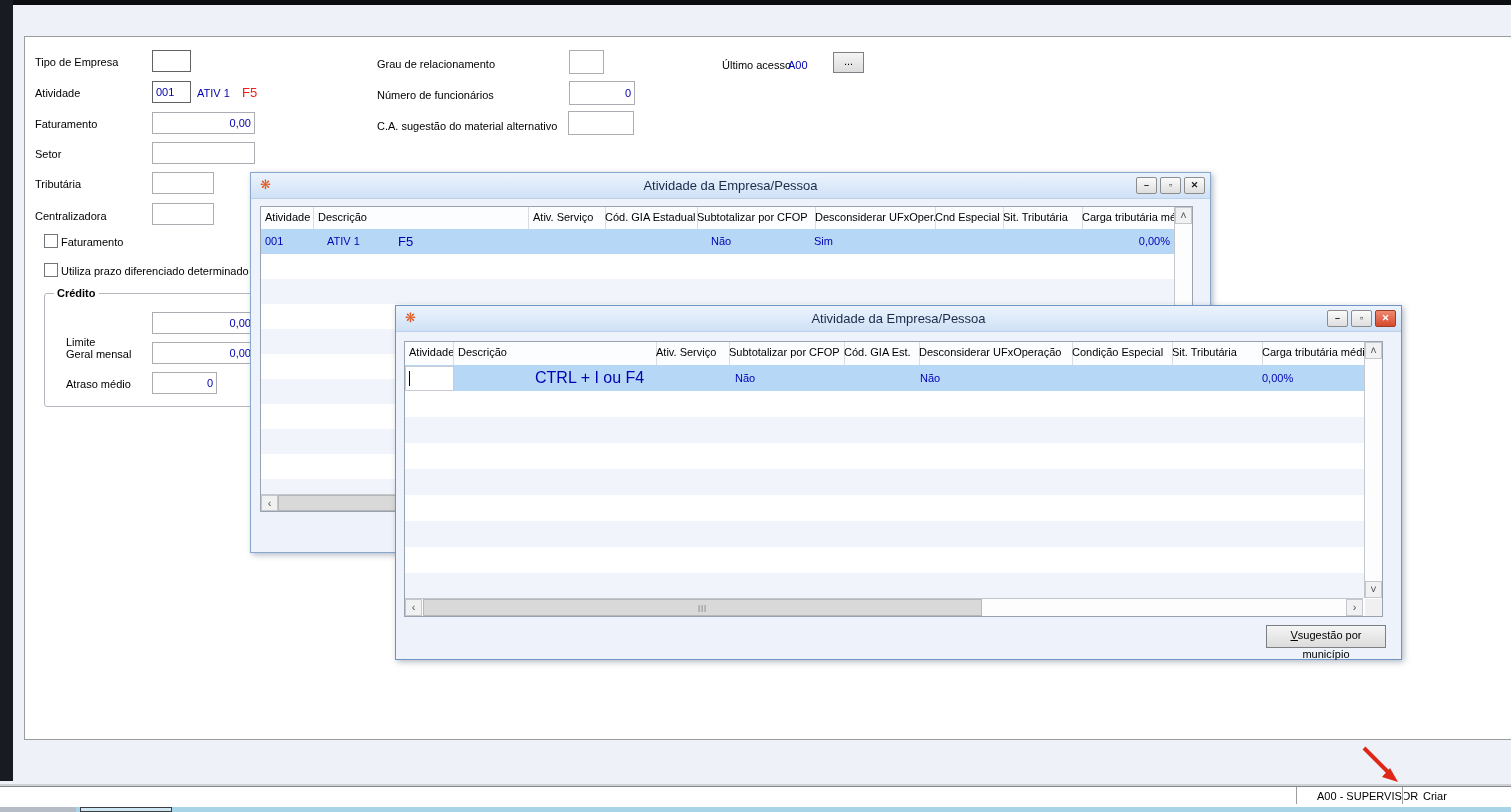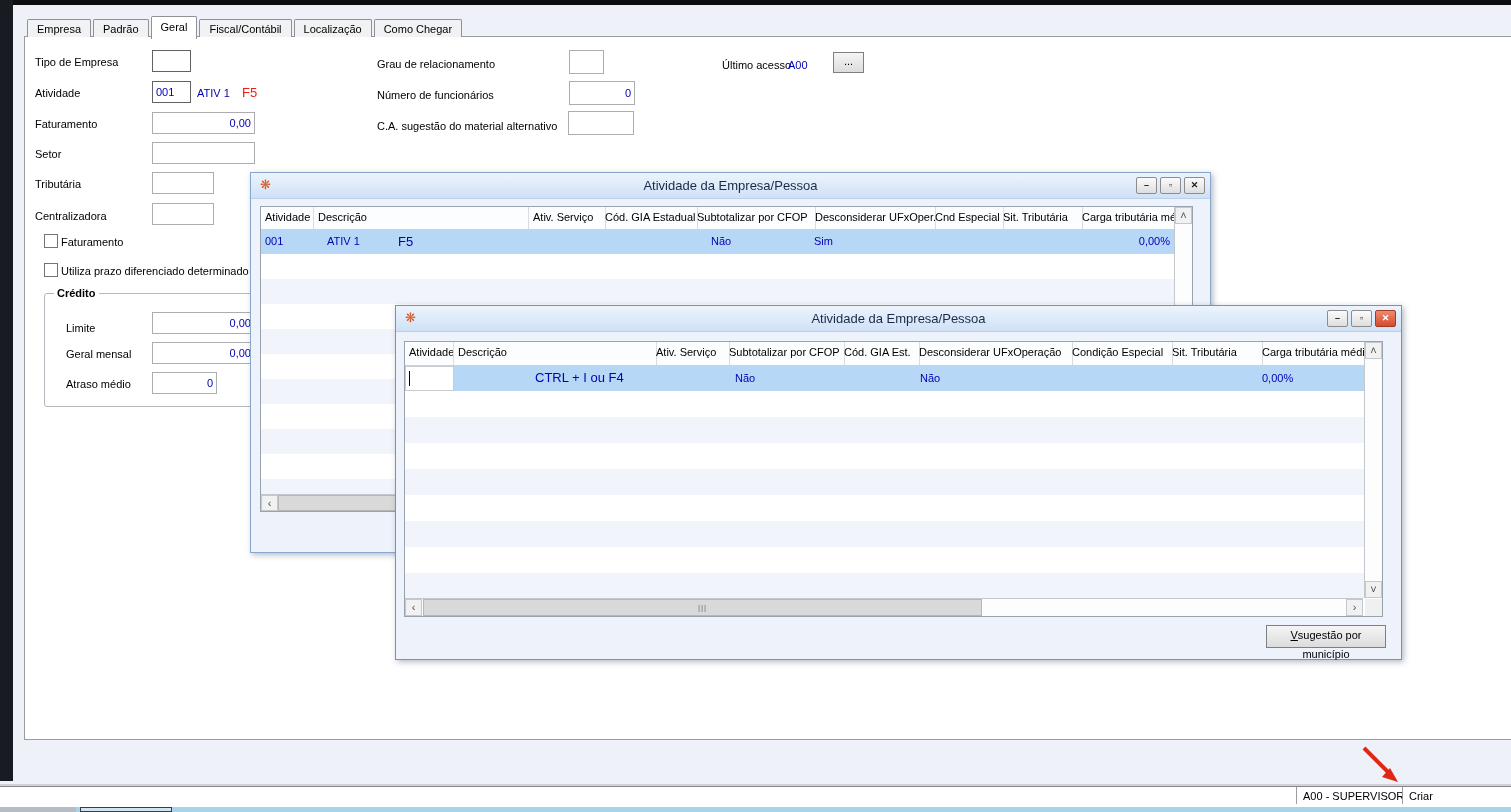--- a/index.html
+++ b/index.html
@@ -46,43 +46,35 @@
   .vsb{position:absolute;background:#fdfdfd;border-left:1px solid #c3c8cf;}
   .hsb{position:absolute;background:#fdfdfd;border-top:1px solid #c3c8cf;}
   .sbtn{position:absolute;background:#f1f1f1;border:1px solid #c3c8cf;color:#4a4f55;text-align:center;}
   .sthumb{position:absolute;background:#d9d9d9;border:1px solid #b7b7b7;color:#6e6e6e;text-align:center;}
   .corner{position:absolute;background:#f0f0f0;}
   .editcell{position:absolute;background:#fff;border:1px solid #c8ccd2;}
   .caret{position:absolute;width:1px;height:15px;background:#000;}
   
   .statusbar{position:absolute;left:0;top:786px;width:1511px;height:20px;background:#fff;border-top:1px solid #85878b;
              box-shadow:0 -2px 0 #cfd2d6;z-index:5;}
-  .scell{position:absolute;top:0;height:17px;line-height:19px;padding-left:6px;border-left:1px solid #9b9da1;
+  .scell{position:absolute;top:0;height:17px;line-height:19px;padding-left:20px;border-left:1px solid #9b9da1;
          box-shadow:inset 1px 0 0 #fff;white-space:nowrap;}
   .bstrip{position:absolute;left:0;top:807px;width:1511px;height:5px;background:#a7d4e6;z-index:5;}
   .bseg1{position:absolute;left:0;top:0;width:76px;height:5px;background:#b6bcc5;}
   .bseg2{position:absolute;left:80px;top:0;width:92px;height:5px;background:#cde6f2;border:1px solid #3a3d42;box-sizing:border-box;}
   .arrow-svg{position:absolute;z-index:30;}
 </style>
 </head>
 <body>
 
 <div class="screen">
 
   <div class="abs topbar"></div>
   <div class="abs leftbar"></div>
 
-  <div class="abs tabs">
-    <div class="tab">Empresa</div>
-    <div class="tab">Padrão</div>
-    <div class="tab active">Geral</div>
-    <div class="tab">Fiscal/Contábil</div>
-    <div class="tab">Localização</div>
-    <div class="tab">Como Chegar</div>
-  </div>
 
   <div class="abs panel"></div>
 
   <div class="lbl" style="left:35px;top:56px;">Tipo de Empresa</div>
   <div class="inp dark" style="left:152px;top:50px;width:31px;"></div>
 
   <div class="lbl" style="left:35px;top:87px;">Atividade</div>
   <div class="inp dark" style="left:152px;top:81px;width:31px;">001</div>
   <div class="lbl blue" style="left:197px;top:87px;">ATIV 1</div>
   <div class="lbl red" style="left:242px;top:85px;font-size:13px;">F5</div>
@@ -100,21 +92,21 @@
   <div class="inp" style="left:152px;top:203px;width:54px;"></div>
 
   <div class="cb" style="left:44px;top:234px;"></div>
   <div class="lbl" style="left:61px;top:236px;">Faturamento</div>
 
   <div class="cb" style="left:44px;top:263px;"></div>
   <div class="lbl" style="left:61px;top:265px;">Utiliza prazo diferenciado determinado p</div>
 
   <div class="group" style="left:44px;top:293px;width:219px;height:112px;"></div>
   <div class="group-title" style="left:54px;top:287px;">Crédito</div>
-  <div class="lbl" style="left:66px;top:322px;">Limite</div>
+  <div class="lbl" style="left:66px;top:336px;">Limite</div>
   <div class="inp right" style="left:152px;top:312px;width:95px;">0,00</div>
   <div class="lbl" style="left:66px;top:348px;">Geral mensal</div>
   <div class="inp right" style="left:152px;top:342px;width:95px;">0,00</div>
   <div class="lbl" style="left:66px;top:378px;">Atraso médio</div>
   <div class="inp right" style="left:152px;top:372px;width:57px;">0</div>
 
   <div class="lbl" style="left:377px;top:58px;">Grau de relacionamento</div>
   <div class="inp" style="left:569px;top:50px;width:27px;height:22px;line-height:22px;"></div>
 
   <div class="lbl" style="left:377px;top:89px;">Número de funcionários</div>
@@ -198,21 +190,21 @@
         <div class="hcell" style="left:510px;width:153px;">Desconsiderar UFxOperação</div>
         <div class="hcell" style="left:663px;width:100px;">Condição Especial</div>
         <div class="hcell" style="left:763px;width:90px;">Sit. Tributária</div>
         <div class="hcell" style="left:853px;width:107px;border-right:none;">Carga tributária média</div>
       </div>
       <div class="gbody" style="left:0;top:23px;width:960px;height:233px;">
         <div class="grow sel" style="top:0;height:26px;">
           <div class="editcell" style="left:0;top:1px;width:47px;height:23px;">
             <div class="caret" style="left:3px;top:4px;"></div>
           </div>
-          <div class="cellv red" style="left:130px;font-size:13px;line-height:26px;">CTRL + I ou F4</div>
+          <div class="cellv red" style="left:130px;font-size:16px;line-height:26px;">CTRL + I ou F4</div>
           <div class="cellv" style="left:330px;line-height:26px;">Não</div>
           <div class="cellv" style="left:515px;line-height:26px;">Não</div>
           <div class="cellv" style="left:857px;line-height:26px;">0,00%</div>
         </div>
         <div class="grow" style="top:26px;height:26px;"></div>
         <div class="grow pale" style="top:52px;height:26px;"></div>
         <div class="grow" style="top:78px;height:26px;"></div>
         <div class="grow pale" style="top:104px;height:26px;"></div>
         <div class="grow" style="top:130px;height:26px;"></div>
         <div class="grow pale" style="top:156px;height:26px;"></div>

